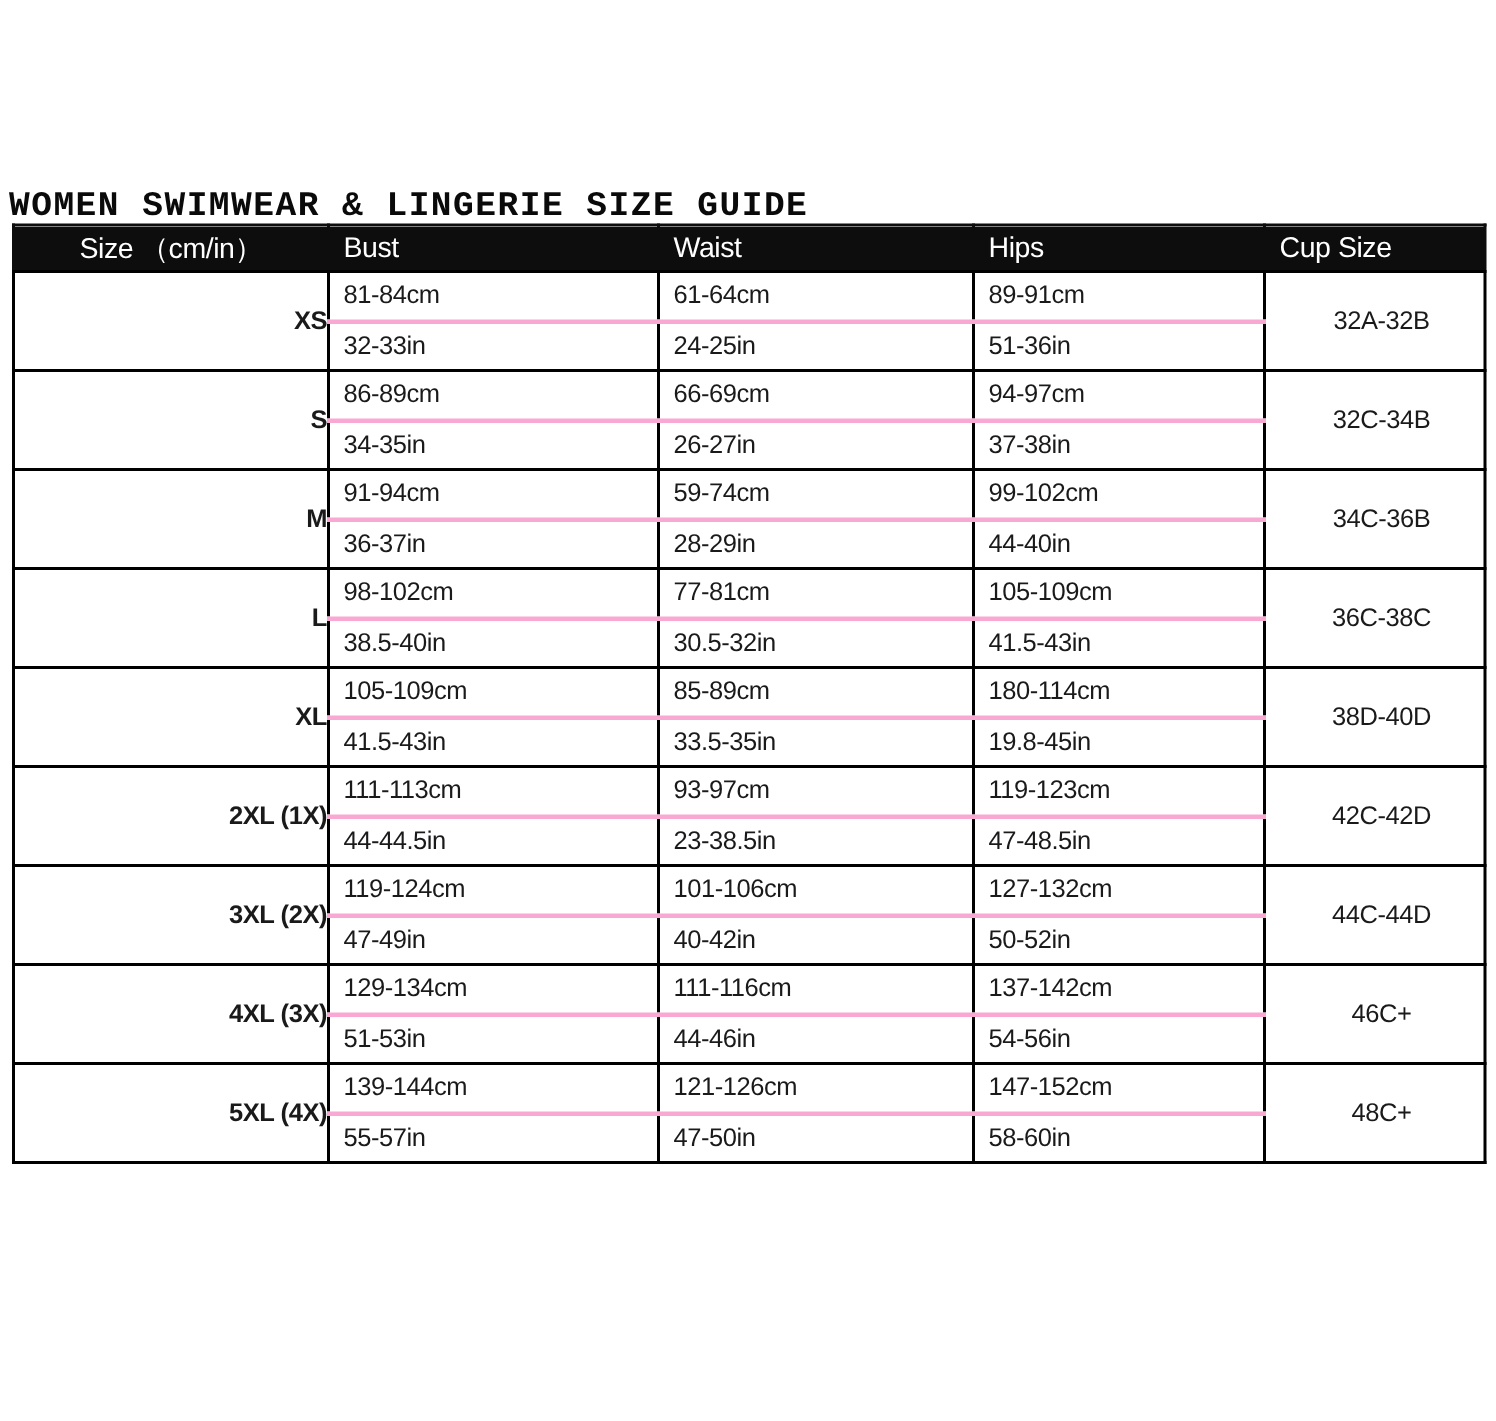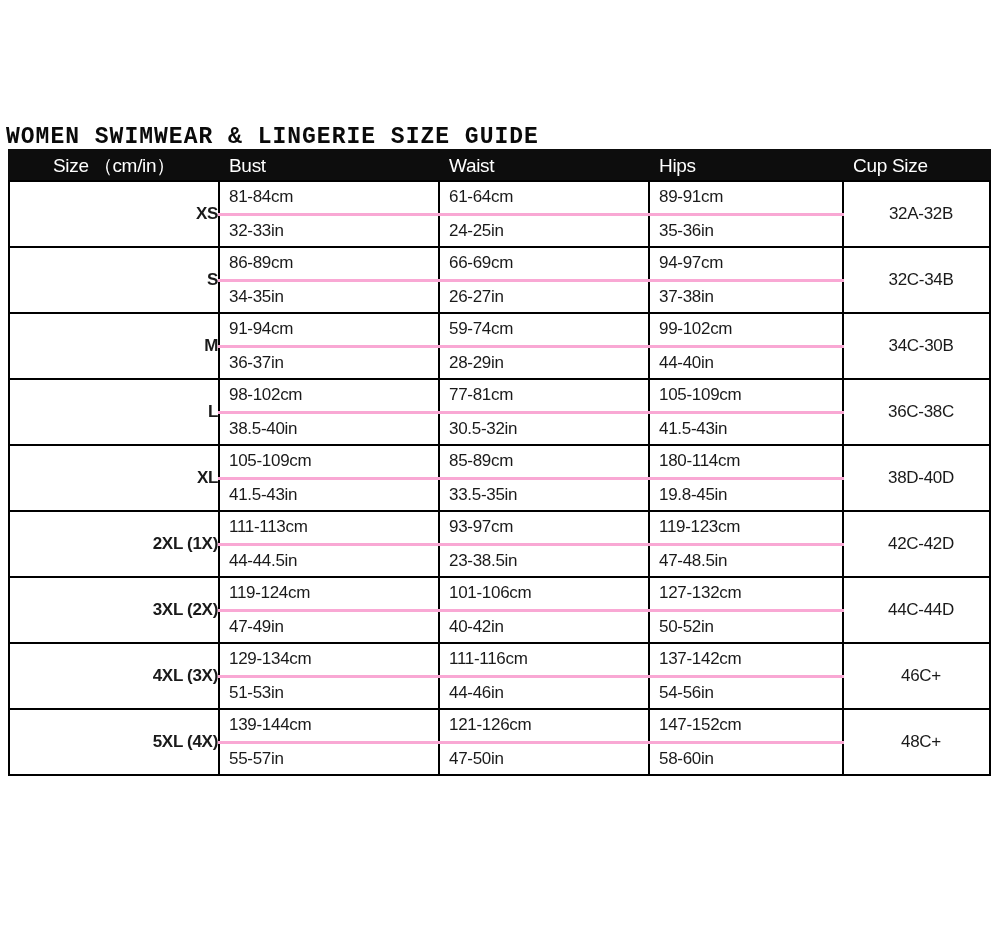--- a/index.html
+++ b/index.html
@@ -112,42 +112,42 @@
       <tr class="cm-row">
         <td class="size-cell" rowspan="2">XS</td>
         <td class="measure">81-84cm</td>
         <td class="measure">61-64cm</td>
         <td class="measure">89-91cm</td>
         <td class="cup-cell" rowspan="2">32A-32B</td>
       </tr>
       <tr class="in-row">
         <td class="measure">32-33in</td>
         <td class="measure">24-25in</td>
-        <td class="measure">35-36in</td>
+        <td class="measure">51-36in</td>
       </tr>
 
       <tr class="cm-row">
         <td class="size-cell" rowspan="2">S</td>
         <td class="measure">86-89cm</td>
         <td class="measure">66-69cm</td>
         <td class="measure">94-97cm</td>
         <td class="cup-cell" rowspan="2">32C-34B</td>
       </tr>
       <tr class="in-row">
         <td class="measure">34-35in</td>
         <td class="measure">26-27in</td>
         <td class="measure">37-38in</td>
       </tr>
 
       <tr class="cm-row">
         <td class="size-cell" rowspan="2">M</td>
         <td class="measure">91-94cm</td>
         <td class="measure">59-74cm</td>
         <td class="measure">99-102cm</td>
-        <td class="cup-cell" rowspan="2">34C-30B</td>
+        <td class="cup-cell" rowspan="2">34C-36B</td>
       </tr>
       <tr class="in-row">
         <td class="measure">36-37in</td>
         <td class="measure">28-29in</td>
         <td class="measure">44-40in</td>
       </tr>
 
       <tr class="cm-row">
         <td class="size-cell" rowspan="2">L</td>
         <td class="measure">98-102cm</td>

